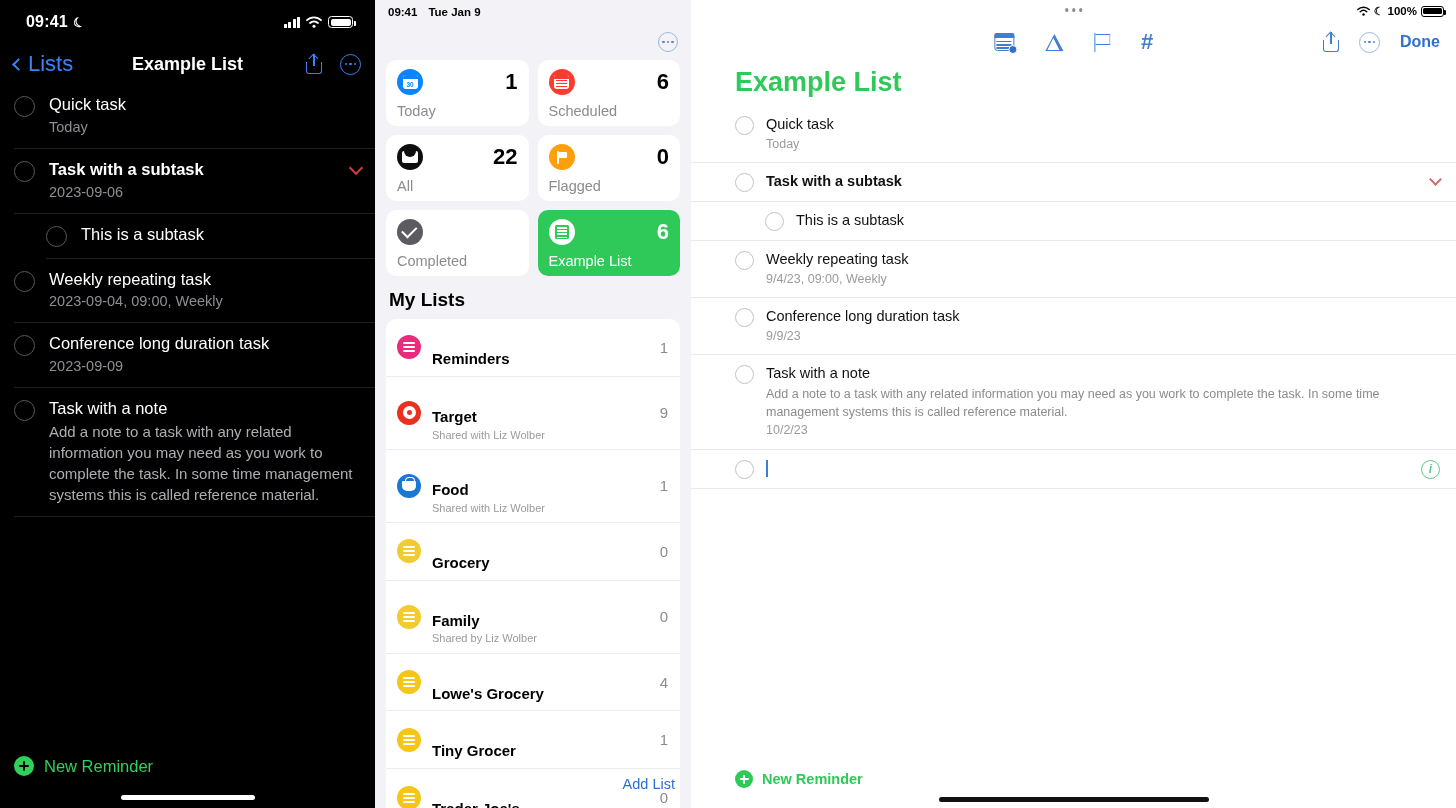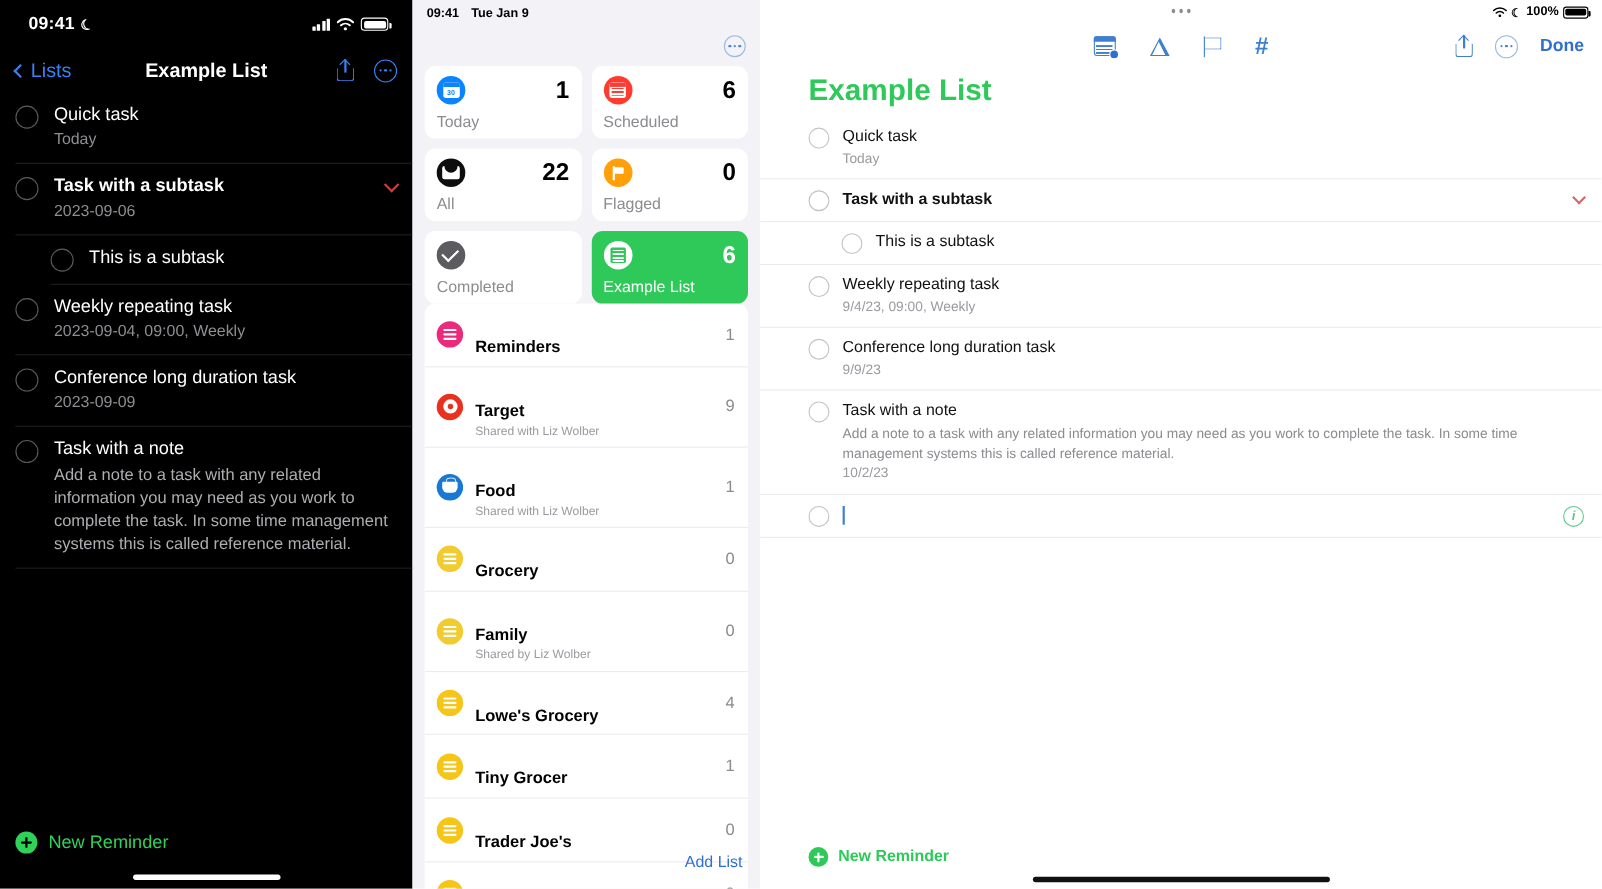--- a/index.html
+++ b/index.html
@@ -31,21 +31,21 @@
           position: relative; }
   .batt::after { content:""; position:absolute; right:-3.5px; top:3.5px;
           width:2px; height:5px; background:#fff; border-radius:0 1px 1px 0; }
   .batt i { position:absolute; left:1.5px; top:1.5px; bottom:1.5px; right:1.5px;
           background:#fff; border-radius:2px; }
 
   .l-navbar {
     height: 40px; display: flex; align-items: center; padding: 0 14px;
     position: relative;
   }
-  .l-back { display:flex; align-items:center; gap:4px; color:#3b82f6; font-size:18px; }
+  .l-back { display:flex; align-items:center; gap:4px; color:#3b82f6; font-size:22px; }
   .chev-left { width:9px; height:9px; border-left:2.6px solid #3b82f6;
                border-bottom:2.6px solid #3b82f6; transform: rotate(45deg); margin-right:1px;}
   .l-title { position:absolute; left:0; right:0; text-align:center;
              font-size:18px; font-weight:bold; pointer-events:none; }
   .l-nav-right { margin-left:auto; display:flex; align-items:center; gap:18px; z-index:2; }
   .share-ico { width:16px; height:20px; position:relative; }
   .share-ico .box { position:absolute; bottom:0; left:0; width:16px; height:12px;
         border:1.8px solid #3b82f6; border-top:none; border-radius:0 0 3px 3px; }
   .share-ico .arr { position:absolute; top:0; left:7px; width:1.8px; height:12px; background:#3b82f6; }
   .share-ico .tip { position:absolute; top:1px; left:4px; width:7px; height:7px;
@@ -420,20 +420,21 @@
         <div class="card-top">
           <span class="cicon white">
               <span class="bldg-glyph"></span>
             </span>
           <span class="card-count">6</span>
         </div>
         <div class="card-label">Example List</div>
       </div>
     </div>
 
+    <div class="mylists-hd">My Lists</div>
 
     <div class="lists-card">
       <div class="list-row">
         <span class="list-ico" style="background:#ec2a7b">
             <span class="lines-glyph">
               <i></i>
               <i></i>
               <i></i>
             </span>
           </span>

